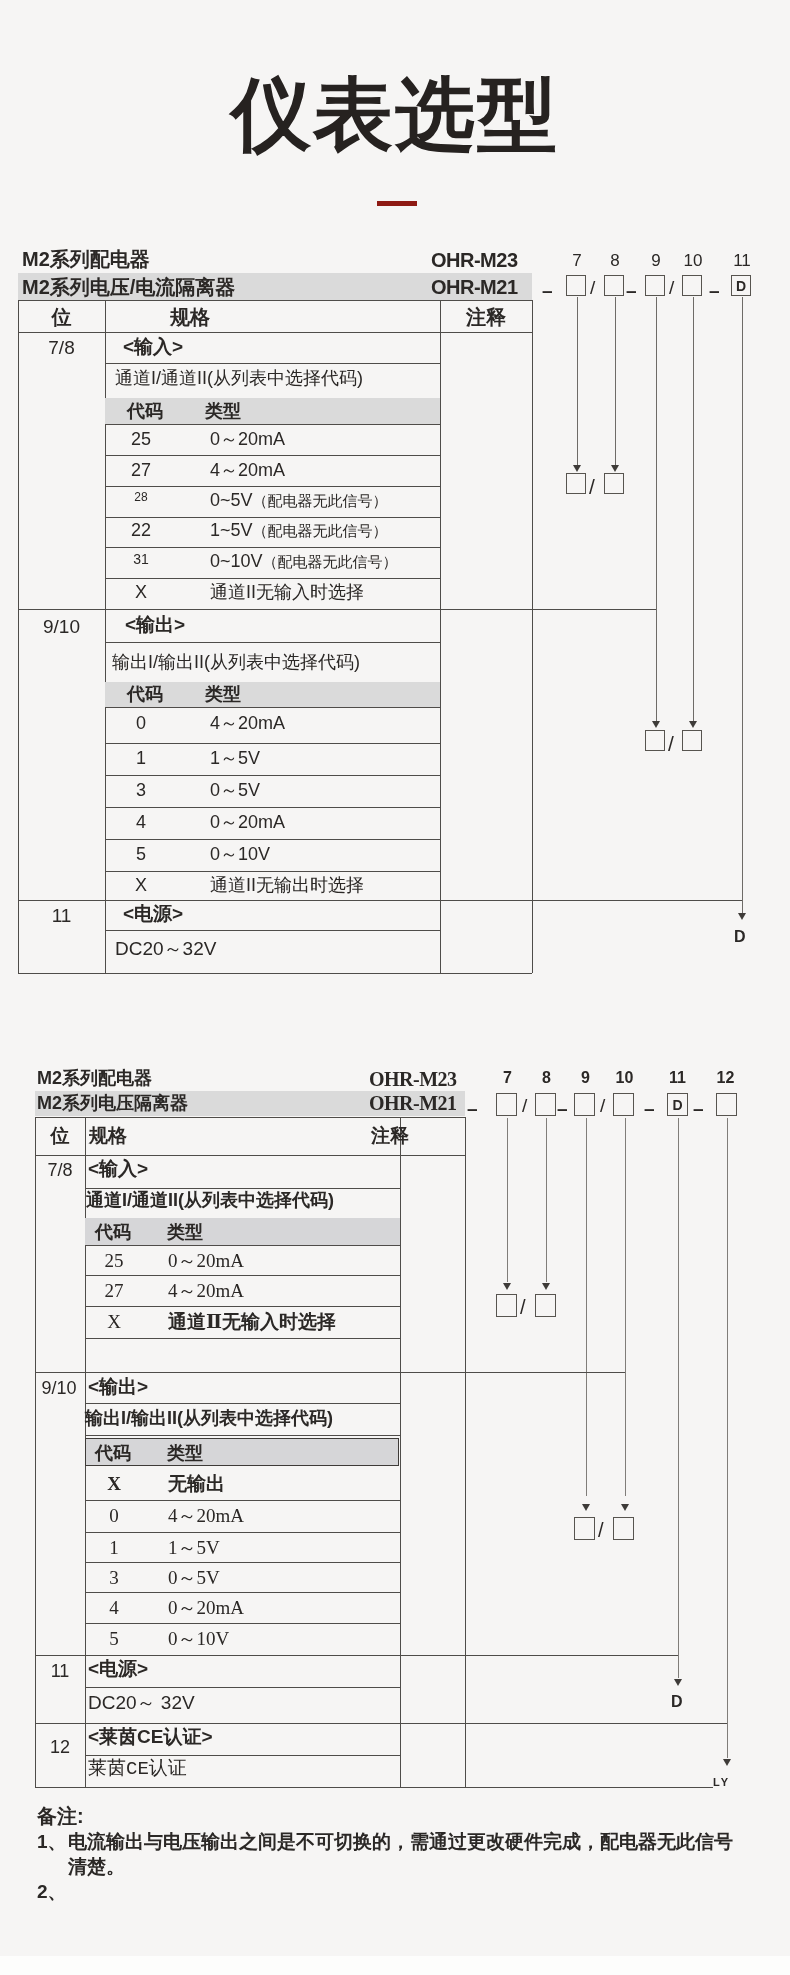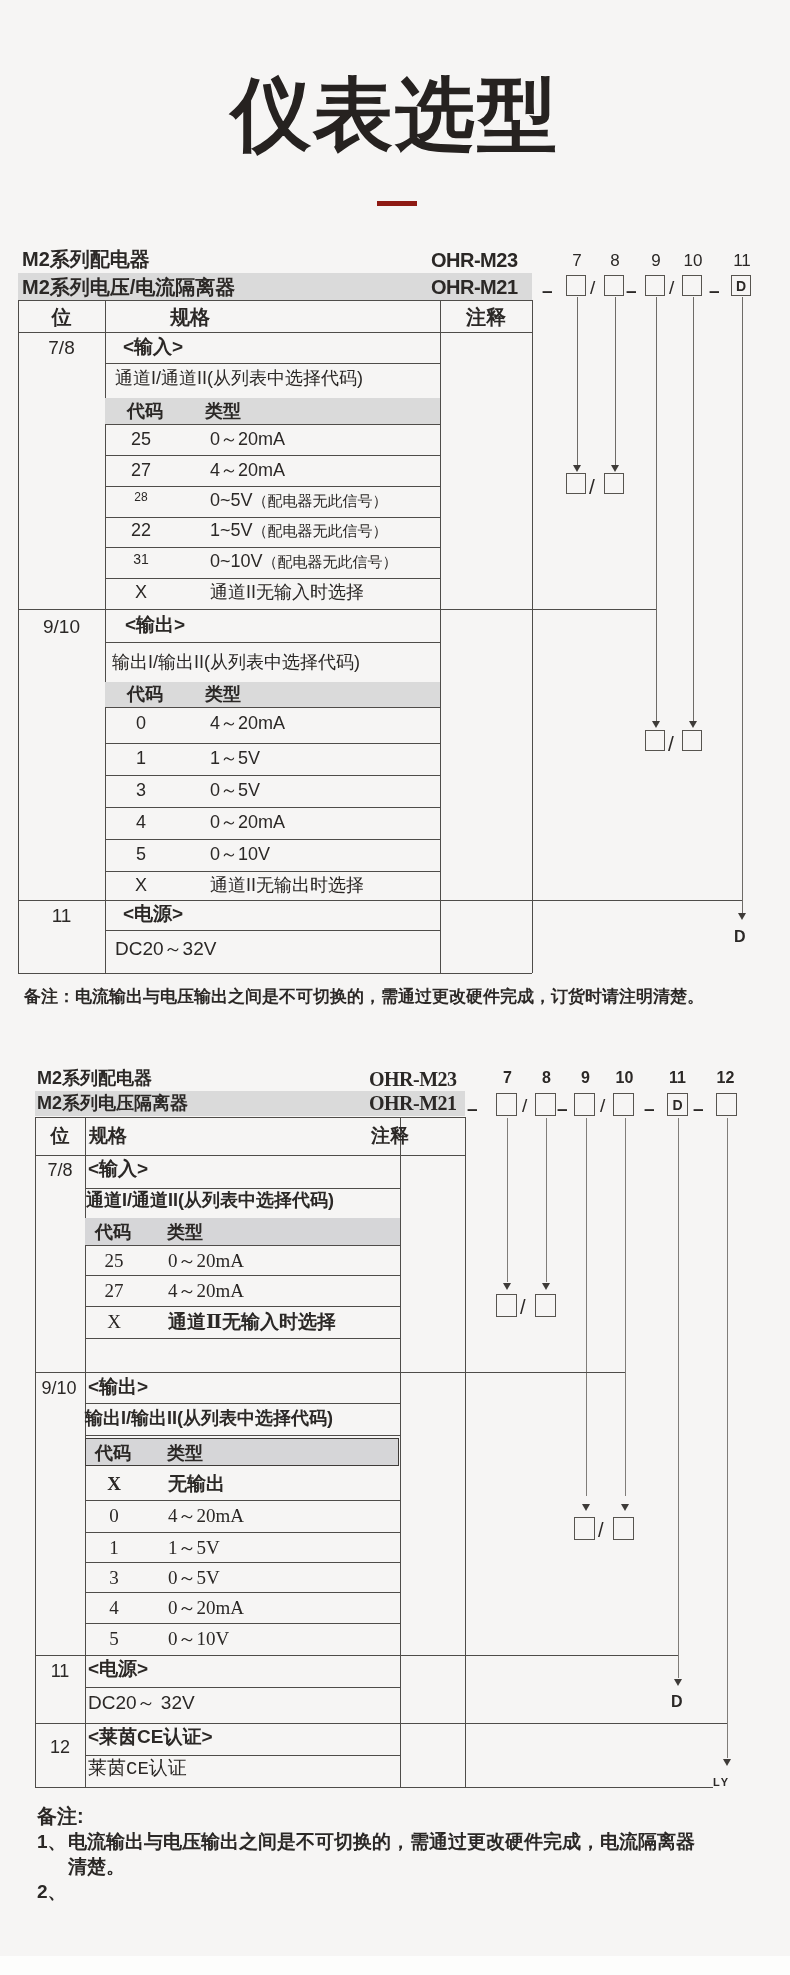--- a/index.html
+++ b/index.html
@@ -144,21 +144,20 @@
   <div class="t" style="left:210px;top:812px;font-size:18px;">0～20mA</div>
   <div class="t c" style="left:105px;top:844px;width:72px;font-size:18px;">5</div>
   <div class="t" style="left:210px;top:844px;font-size:18px;">0～10V</div>
   <div class="t c" style="left:105px;top:875px;width:72px;font-size:18px;">X</div>
   <div class="t" style="left:210px;top:875px;font-size:18px;">通道II无输出时选择</div>
 
   <div class="t c" style="left:18px;top:905px;width:87px;font-size:19px;">11</div>
   <div class="t b" style="left:123px;top:903px;font-size:19px;">&lt;电源&gt;</div>
   <div class="t" style="left:115px;top:938px;font-size:19px;">DC20～32V</div>
 
-  <div class="t b" style="left:24px;top:987px;font-size:17px;">备注：电流输出与电压输出之间是不可切换的，需通过更改硬件完成，订货时请注明清楚。</div>
 
   <div class="t b" style="left:37px;top:1068px;font-size:18px;">M2系列配电器</div>
   <div class="t b sr" style="left:369px;top:1068px;font-size:20px;letter-spacing:-0.5px;">OHR-M23</div>
   <div class="band" style="left:35px;top:1091px;width:430px;height:25px;"></div>
   <div class="t b" style="left:37px;top:1093px;font-size:18px;">M2系列电压隔离器</div>
   <div class="t b sr" style="left:369px;top:1092px;font-size:20px;letter-spacing:-0.5px;">OHR-M21</div>
 
   <div class="t b c" style="left:497px;top:1069px;width:21px;font-size:16px;">7</div>
   <div class="t b c" style="left:536px;top:1069px;width:21px;font-size:16px;">8</div>
   <div class="t b c" style="left:575px;top:1069px;width:21px;font-size:16px;">9</div>
@@ -272,18 +271,18 @@
   <div class="t c" style="left:35px;top:1661px;width:50px;font-size:18px;">11</div>
   <div class="t b" style="left:88px;top:1658px;font-size:19px;">&lt;电源&gt;</div>
   <div class="t" style="left:88px;top:1692px;font-size:19px;">DC20～ 32V</div>
 
   <div class="t c" style="left:35px;top:1737px;width:50px;font-size:18px;">12</div>
   <div class="t b" style="left:88px;top:1726px;font-size:19px;">&lt;莱茵CE认证&gt;</div>
   <div class="t" style="left:88px;top:1758px;font-size:19px;font-family:Liberation Mono, monospace;">莱茵CE认证</div>
 
   <div class="t b" style="left:37px;top:1805px;font-size:20px;">备注:</div>
   <div class="t b" style="left:37px;top:1831px;font-size:19px;">1、</div>
-  <div class="t b" style="left:68px;top:1831px;font-size:19px;">电流输出与电压输出之间是不可切换的，需通过更改硬件完成，电流隔离器</div>
+  <div class="t b" style="left:68px;top:1831px;font-size:19px;">电流输出与电压输出之间是不可切换的，需通过更改硬件完成，配电器无此信号</div>
   <div class="t b" style="left:68px;top:1856px;font-size:19px;">清楚。</div>
   <div class="t b" style="left:37px;top:1881px;font-size:19px;">2、</div>
 
   <div class="bottom-strip"></div>
 </div>
 
 </body></html>

